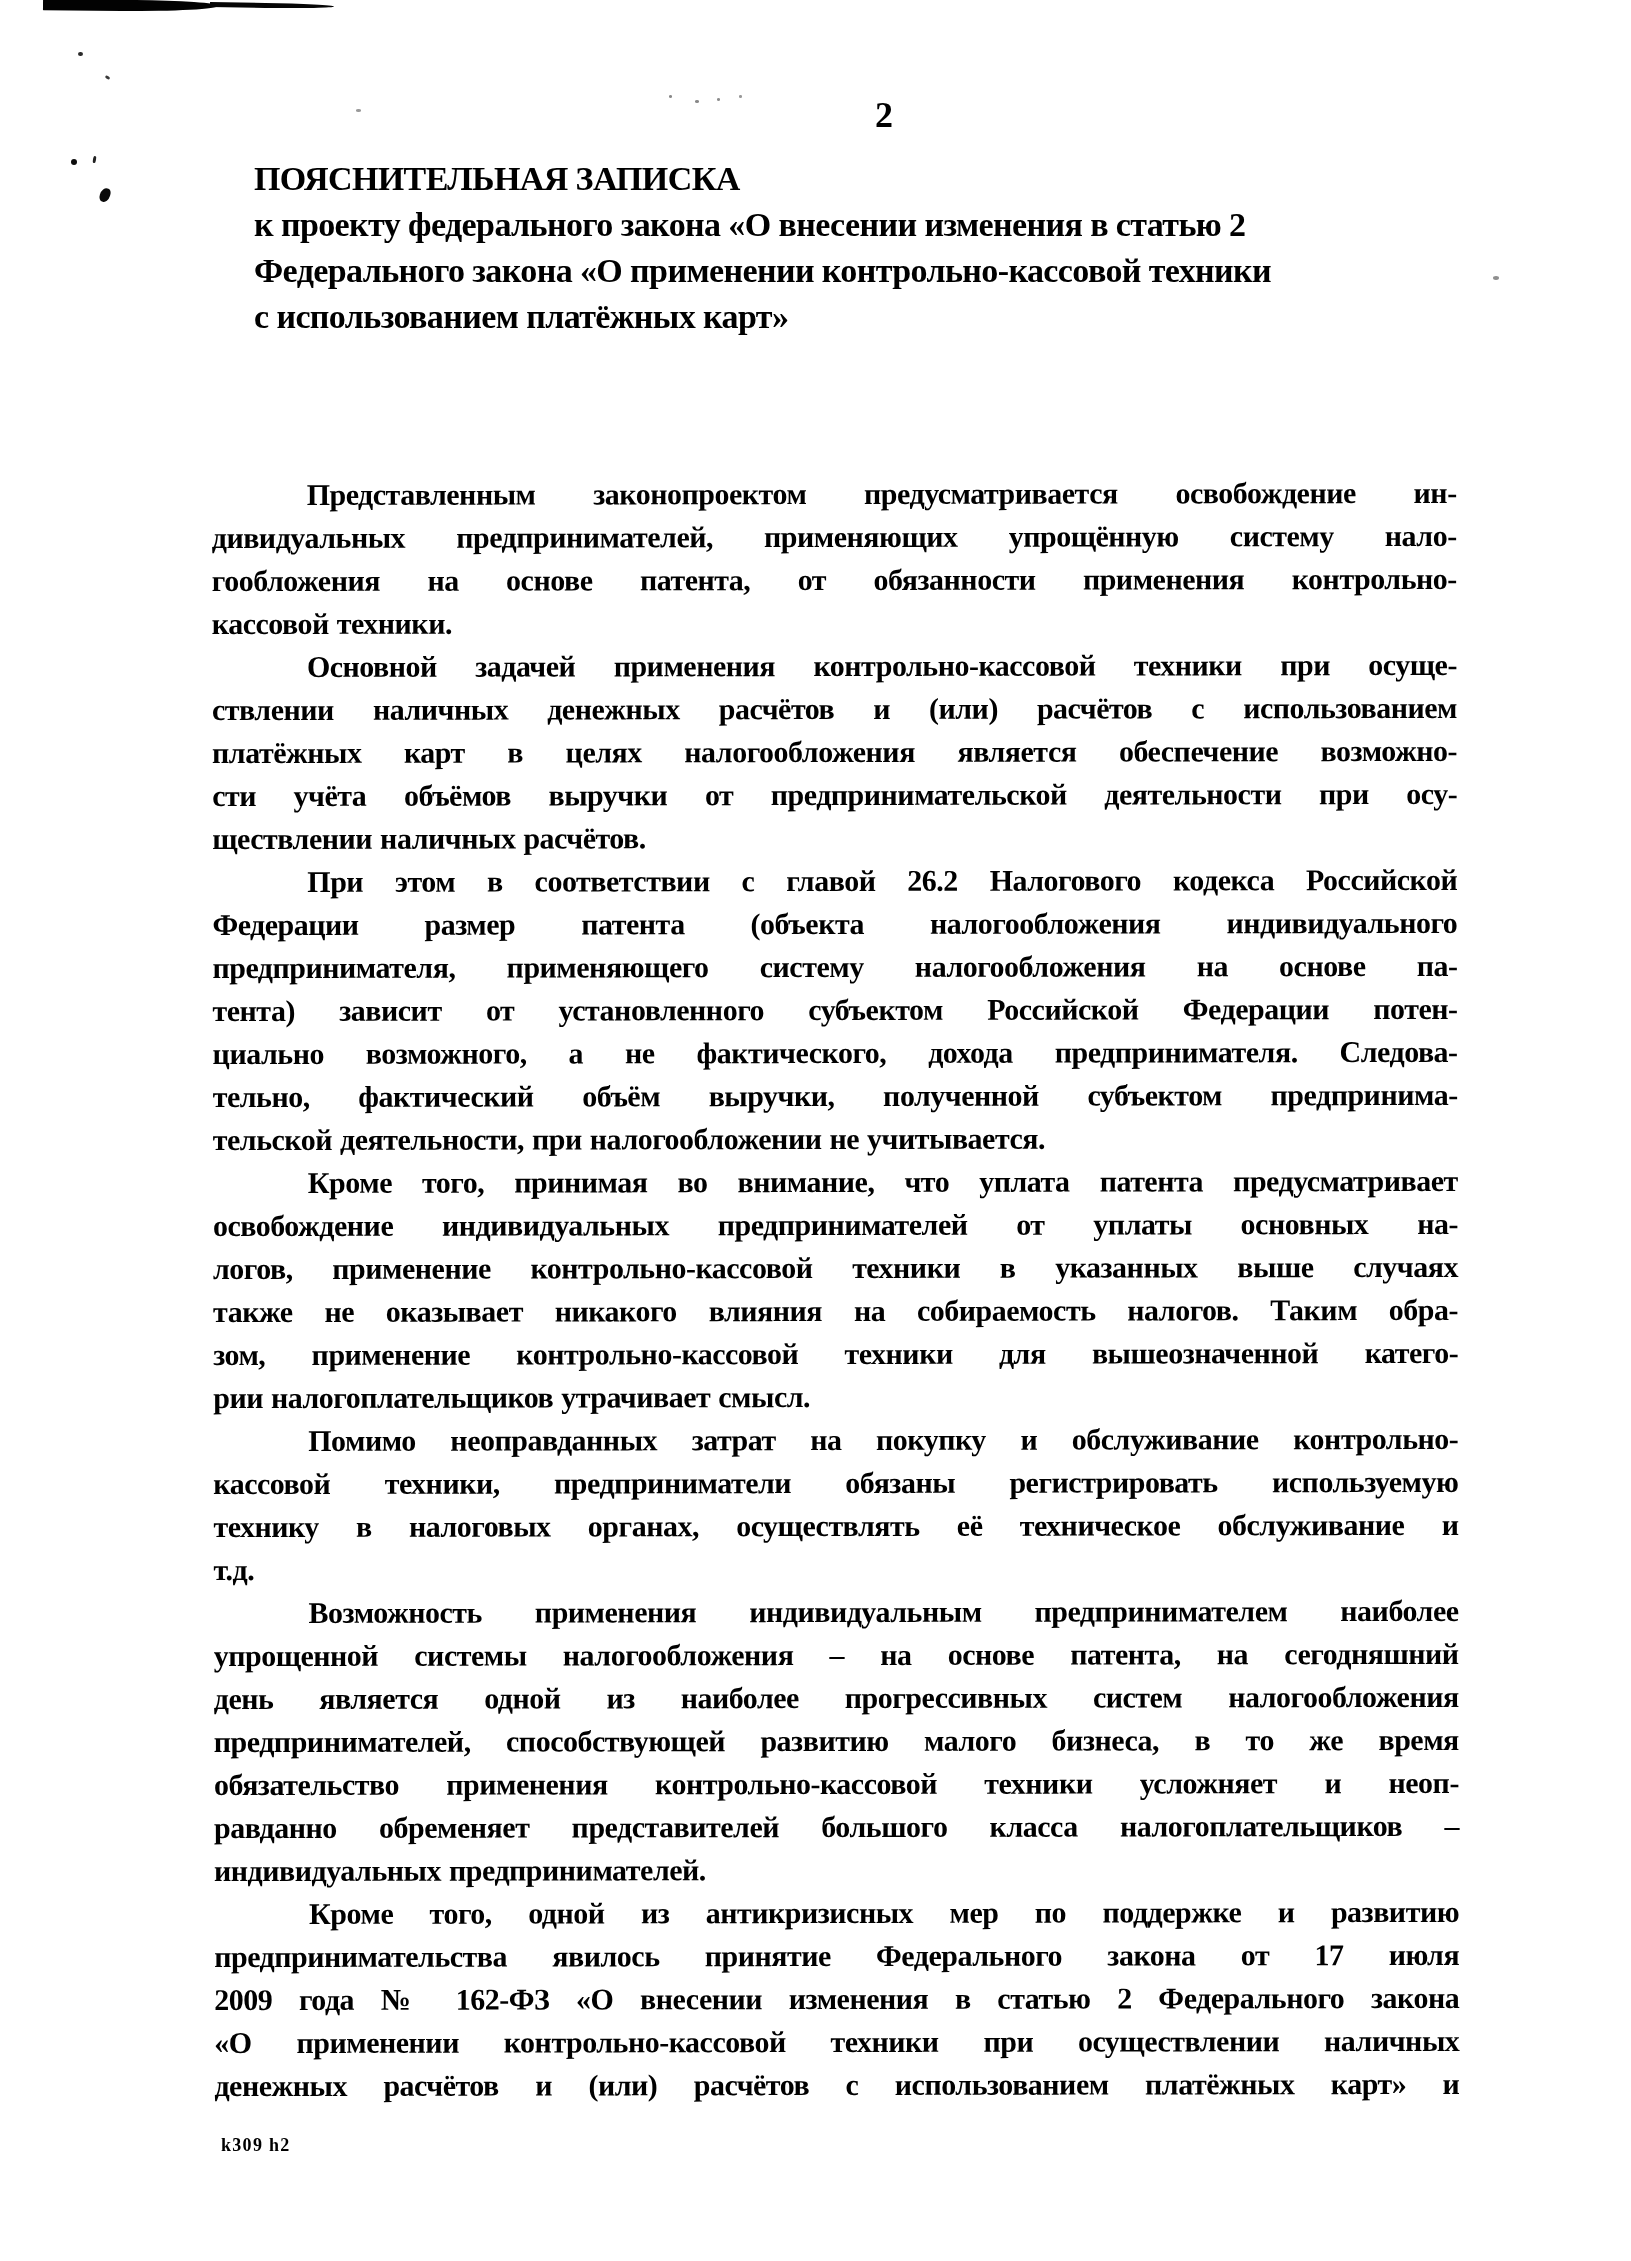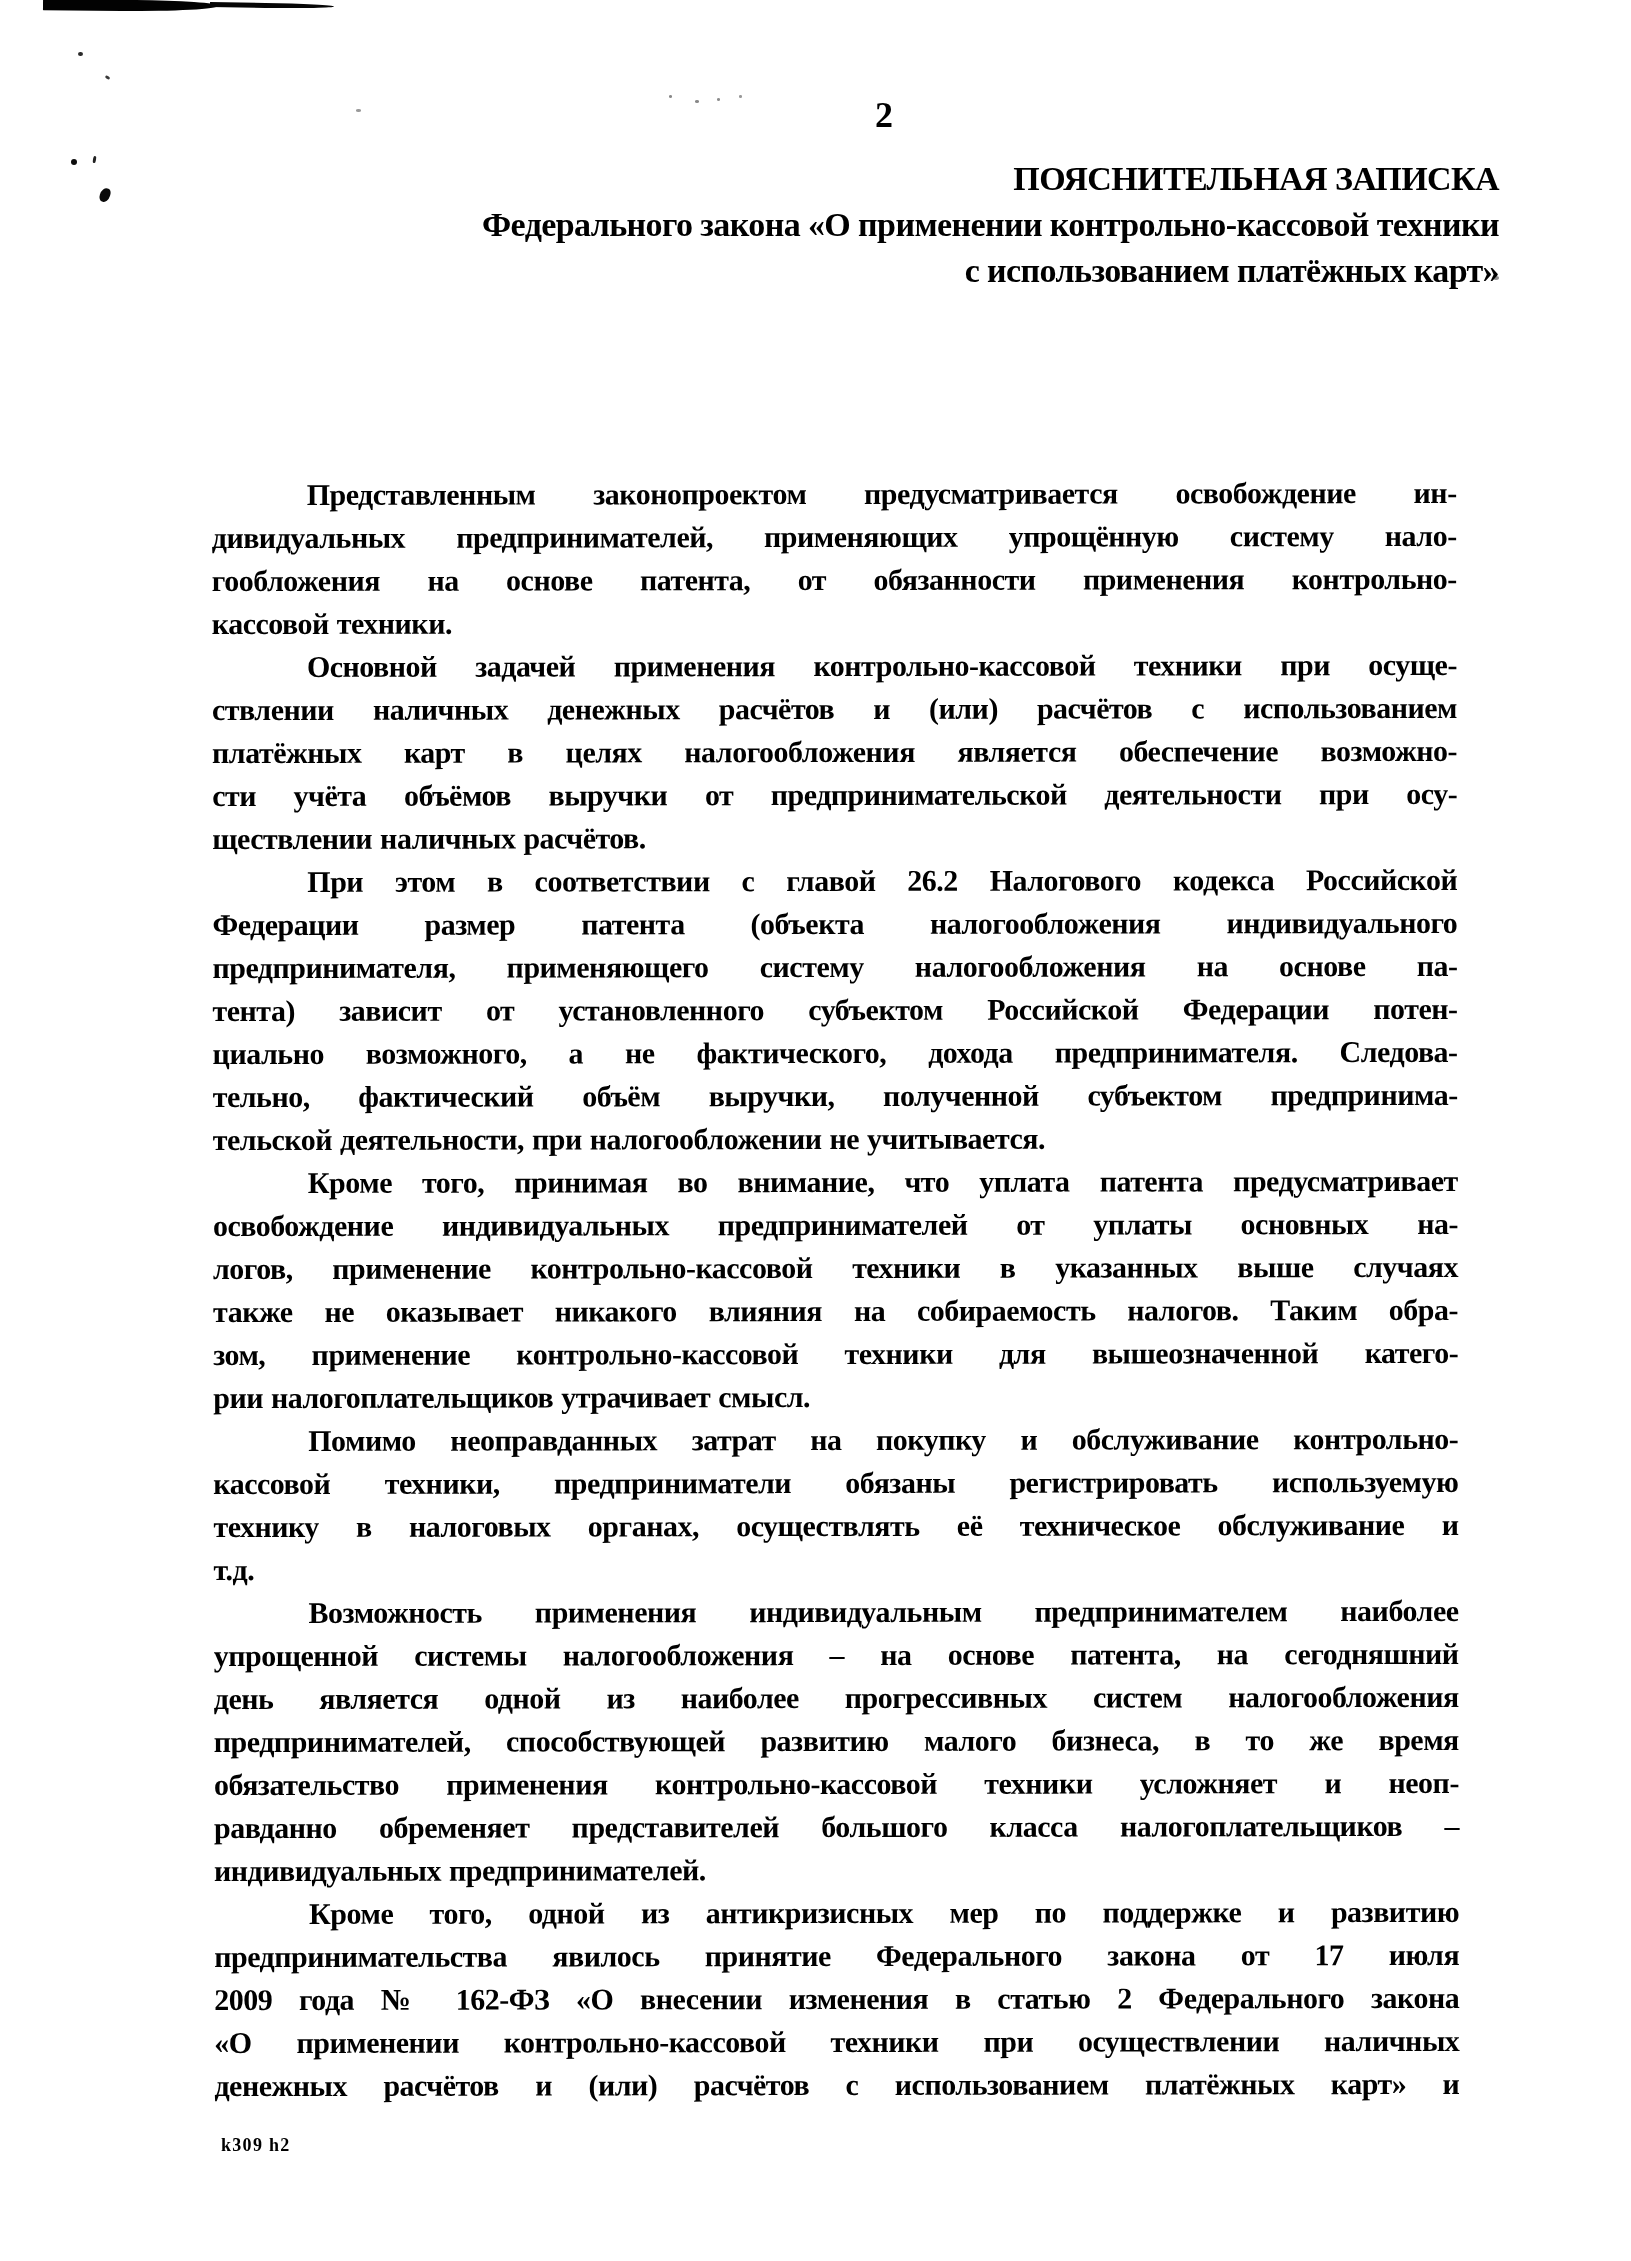--- a/index.html
+++ b/index.html
@@ -26,21 +26,21 @@
   .page-number {
     position: absolute; left: 846px; top: 94px; width: 76px;
     text-align: center; font-size: 36px; font-weight: bold;
   }
   
   .title-block {
     position: absolute; left: 213px; top: 156px; width: 1245px;
     transform: translateX(41px);
   }
   .t-line {
-    text-align: right; font-size: 34px; font-weight: bold;
+    text-align: left; font-size: 34px; font-weight: bold;
     line-height: 46px; letter-spacing: -0.6px; white-space: nowrap;
   }
   
   .body-block {
     position: absolute; left: 213px; top: 472px; width: 1245px;
     transform: rotate(-0.1deg);
   }
   .line {
     font-size: 30px; font-weight: bold; line-height: 43px;
     letter-spacing: -0.5px; word-spacing: 1px;
@@ -70,20 +70,21 @@
   <div class="speck" style="left:356px;top:109px;width:4.5px;height:2.5px;background:#9a9a9a;border-radius:50%;"></div>
   <div class="speck" style="left:669px;top:95px;width:3.2px;height:2.5px;background:#888;border-radius:50%;"></div>
   <div class="speck" style="left:695px;top:100px;width:3.8px;height:2.5px;background:#888;border-radius:50%;"></div>
   <div class="speck" style="left:717px;top:98px;width:3.2px;height:2.5px;background:#8c8c8c;border-radius:50%;"></div>
   <div class="speck" style="left:739px;top:95px;width:2.5px;height:2.5px;background:#999;border-radius:50%;"></div>
 
   <div class="page-number">2</div>
 
   <div class="title-block" id="title-block">
       <div class="t-line">ПОЯСНИТЕЛЬНАЯ ЗАПИСКА</div>
+      <div class="t-line">к проекту федерального закона «О внесении изменения в статью 2</div>
       <div class="t-line">Федерального закона «О применении контрольно-кассовой техники</div>
       <div class="t-line">с использованием платёжных карт»</div>
     </div>
 
   <div class="body-block" id="body-block">
       <div class="para">
         <div class="line first">Представленным законопроектом предусматривается освобождение ин-</div>
         <div class="line">дивидуальных предпринимателей, применяющих упрощённую систему нало-</div>
         <div class="line">гообложения на основе патента, от обязанности применения контрольно-</div>
         <div class="line last">кассовой техники.</div>

